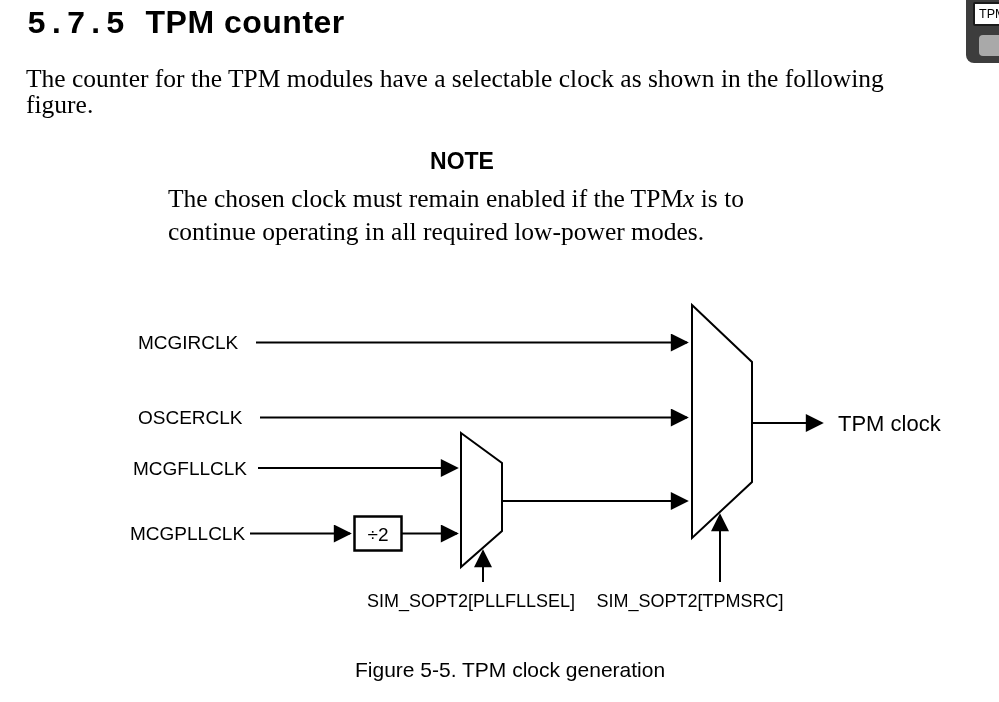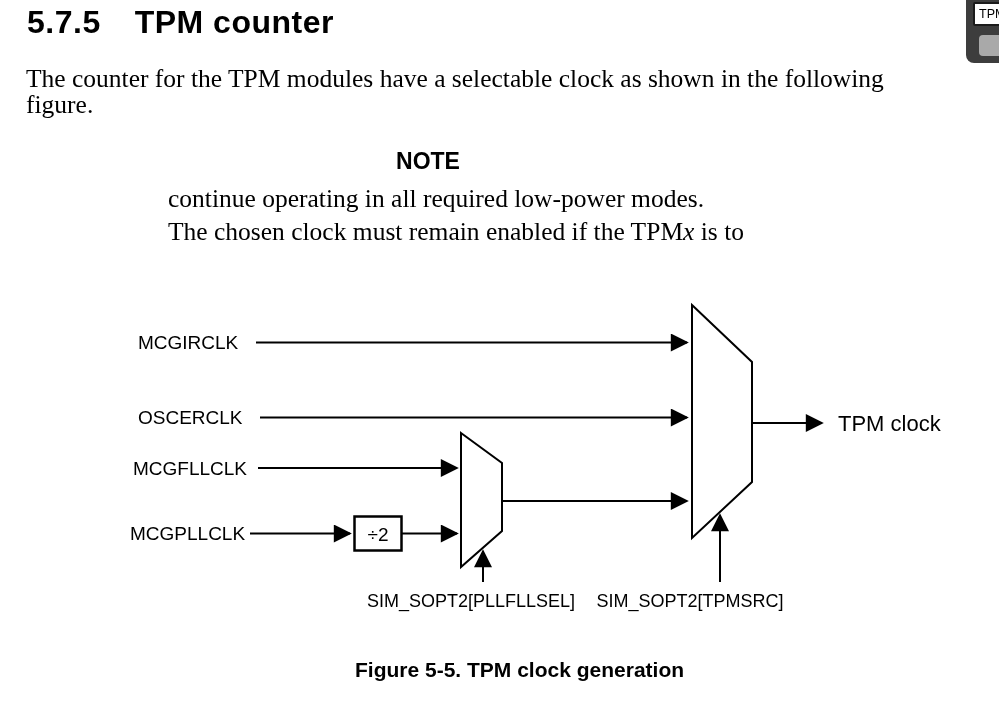--- a/index.html
+++ b/index.html
@@ -4,39 +4,39 @@
 <style>
   html,body{margin:0;padding:0;}
   body{width:999px;height:702px;background:#ffffff;overflow:hidden;}
   #page{position:relative;width:999px;height:702px;background:#ffffff;overflow:hidden;
         color:#000;}
 
   
   #heading{position:absolute;left:27px;top:2px;line-height:40px;font-size:32px;
            font-weight:bold;font-family:"Liberation Sans", sans-serif;
            letter-spacing:0.5px;white-space:nowrap;}
-  #heading .sec-num{display:inline-block;margin-right:34px;}
+  #heading .sec-num{display:inline-block;margin-right:20px;font-family:Liberation Mono, monospace;}
 
   
   #paragraph{position:absolute;left:26px;top:66px;width:990px;
              font-family:"Liberation Serif", serif;font-size:25.5px;line-height:26px;}
   #paragraph div{white-space:nowrap;}
 
   
   #note-label{position:absolute;left:0;top:149px;width:856px;text-align:center;
               font-family:"Liberation Sans", sans-serif;font-weight:bold;
-              font-size:23px;line-height:24px;}
+              font-size:23px;line-height:24px;padding-left:34px;}
   #note-body{position:absolute;left:168px;top:182px;width:700px;
              font-family:"Liberation Serif", serif;font-size:25.5px;line-height:33px;}
   #note-body div{white-space:nowrap;}
   #note-body .ital{font-style:italic;}
 
   
   #caption{position:absolute;left:355px;top:658px;
-           font-family:"Liberation Sans", sans-serif;font-weight:bold;
+           font-family:"Liberation Sans", sans-serif;font-weight:normal;
            font-size:21px;line-height:24px;white-space:nowrap;}
 
   
   #diagram{position:absolute;left:0;top:0;}
   #diagram text{font-family:"Liberation Sans", sans-serif;fill:#000;}
   .sig-label{font-size:19px;}
   .sel-label{font-size:18px;}
   .out-label{font-size:22px;}
   .div-label{font-size:19px;}
 
@@ -59,22 +59,22 @@
     <span class="sec-num">5.7.5</span><span>TPM counter</span>
   </div>
 
   <div id="paragraph">
     <div>The counter for the TPM modules have a selectable clock as shown in the following</div>
     <div>figure.</div>
   </div>
 
   <div id="note-label">NOTE</div>
   <div id="note-body">
+    <div><span>The chosen clock must remain enabled if the TPM</span><span class="ital">x</span><span> is to</span></div>
     <div>continue operating in all required low-power modes.</div>
-    <div><span>The chosen clock must remain enabled if the TPM</span><span class="ital">x</span><span> is to</span></div>
   </div>
 
   <svg id="diagram" width="999" height="702" viewBox="0 0 999 702">
     <defs>
       <marker id="ah" viewBox="0 0 10 10" refX="9" refY="5" markerWidth="13" markerHeight="9" orient="auto-start-reverse">
         <path d="M0,0 L10,5 L0,10 z" fill="#000"></path>
       </marker>
     </defs>
 
     <line x1="256" y1="342.5" x2="687" y2="342.5" stroke="#000" stroke-width="2" marker-end="url(#ah)"></line>

